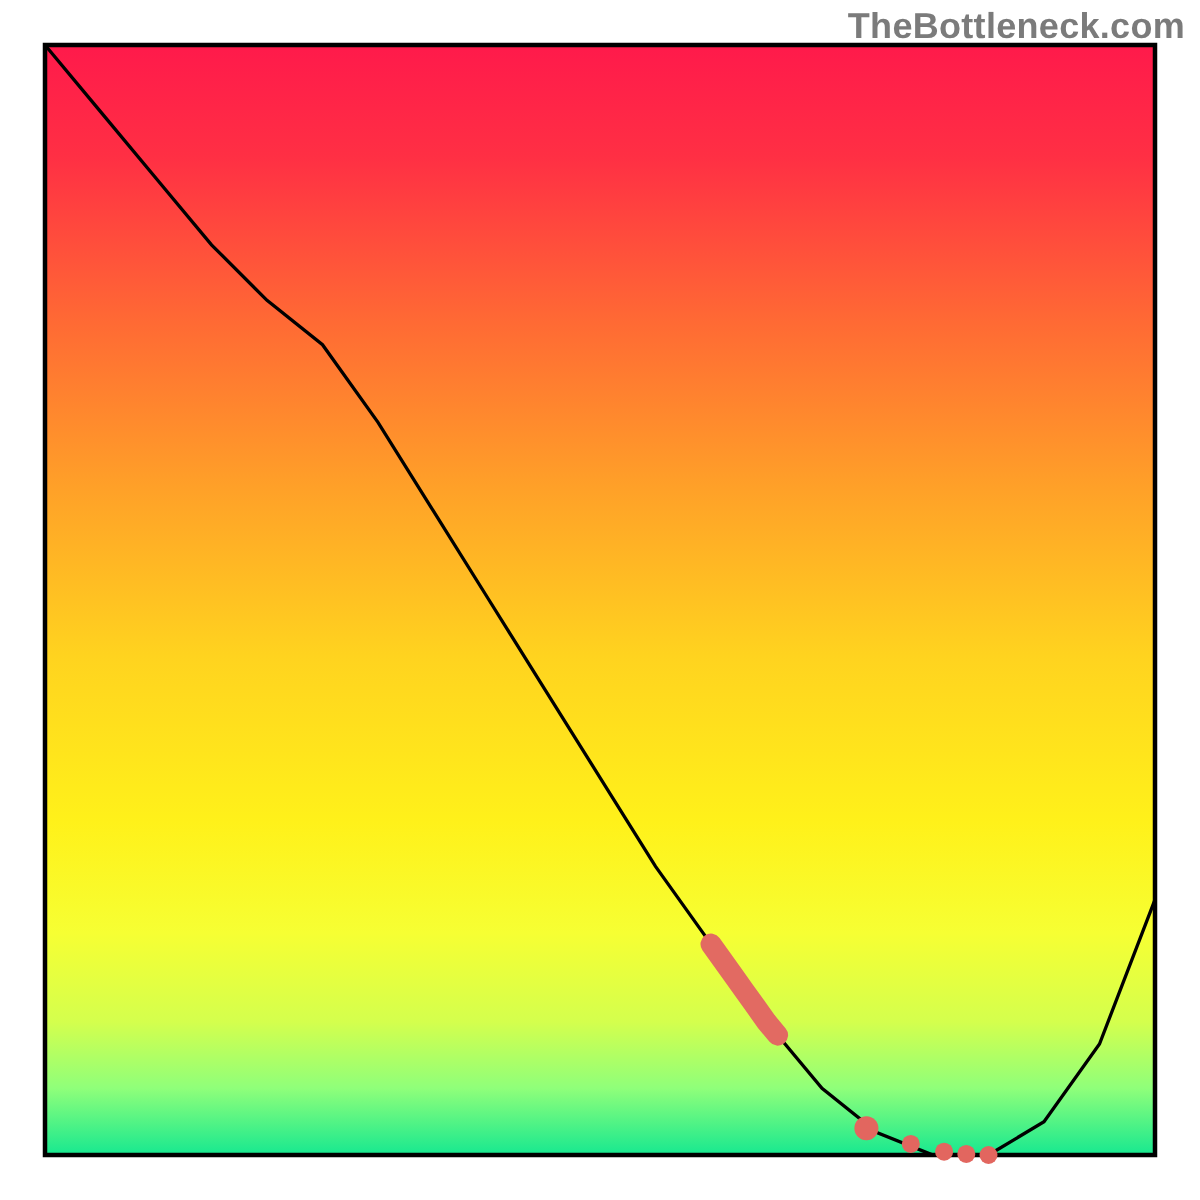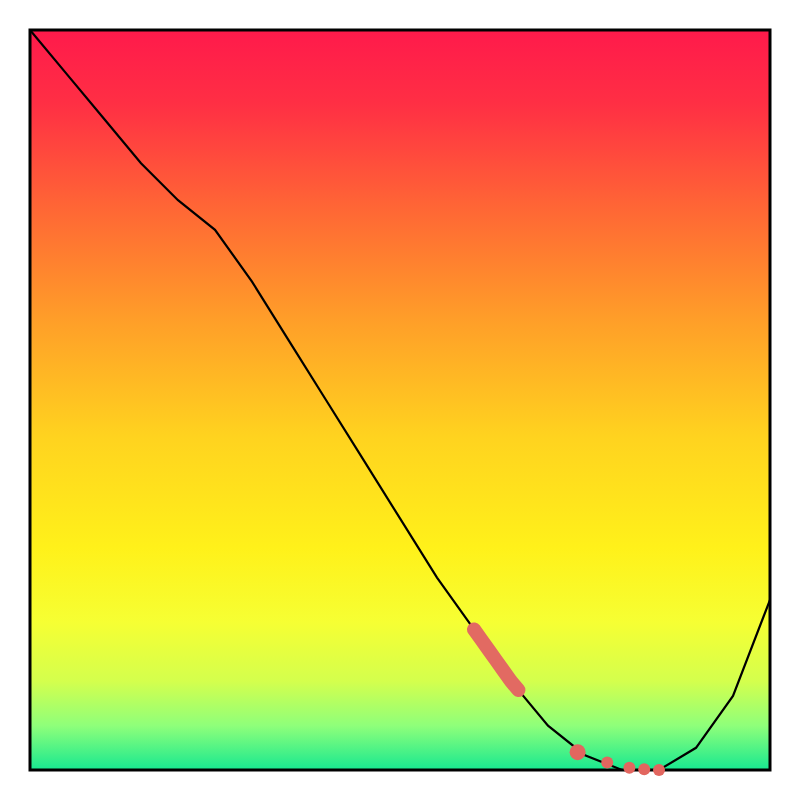--- a/index.html
+++ b/index.html
@@ -29,20 +29,21 @@
   svg {
     position: absolute;
     top: 0;
     left: 0;
   }
 </style>
 </head>
 <body>
 
 <div class="stage">
+  <div class="watermark">TheBottleneck.com</div>
 
   <svg id="chart-svg" width="800" height="800" viewBox="0 0 800 800">
     <defs>
       <linearGradient id="bg-grad" x1="0" y1="0" x2="0" y2="1">
           <stop offset="0%" stop-color="#ff1a4b"></stop>
           <stop offset="10%" stop-color="#ff2f44"></stop>
           <stop offset="25%" stop-color="#ff6a34"></stop>
           <stop offset="40%" stop-color="#ffa128"></stop>
           <stop offset="55.00000000000001%" stop-color="#ffd31f"></stop>
           <stop offset="70%" stop-color="#fff11a"></stop>

